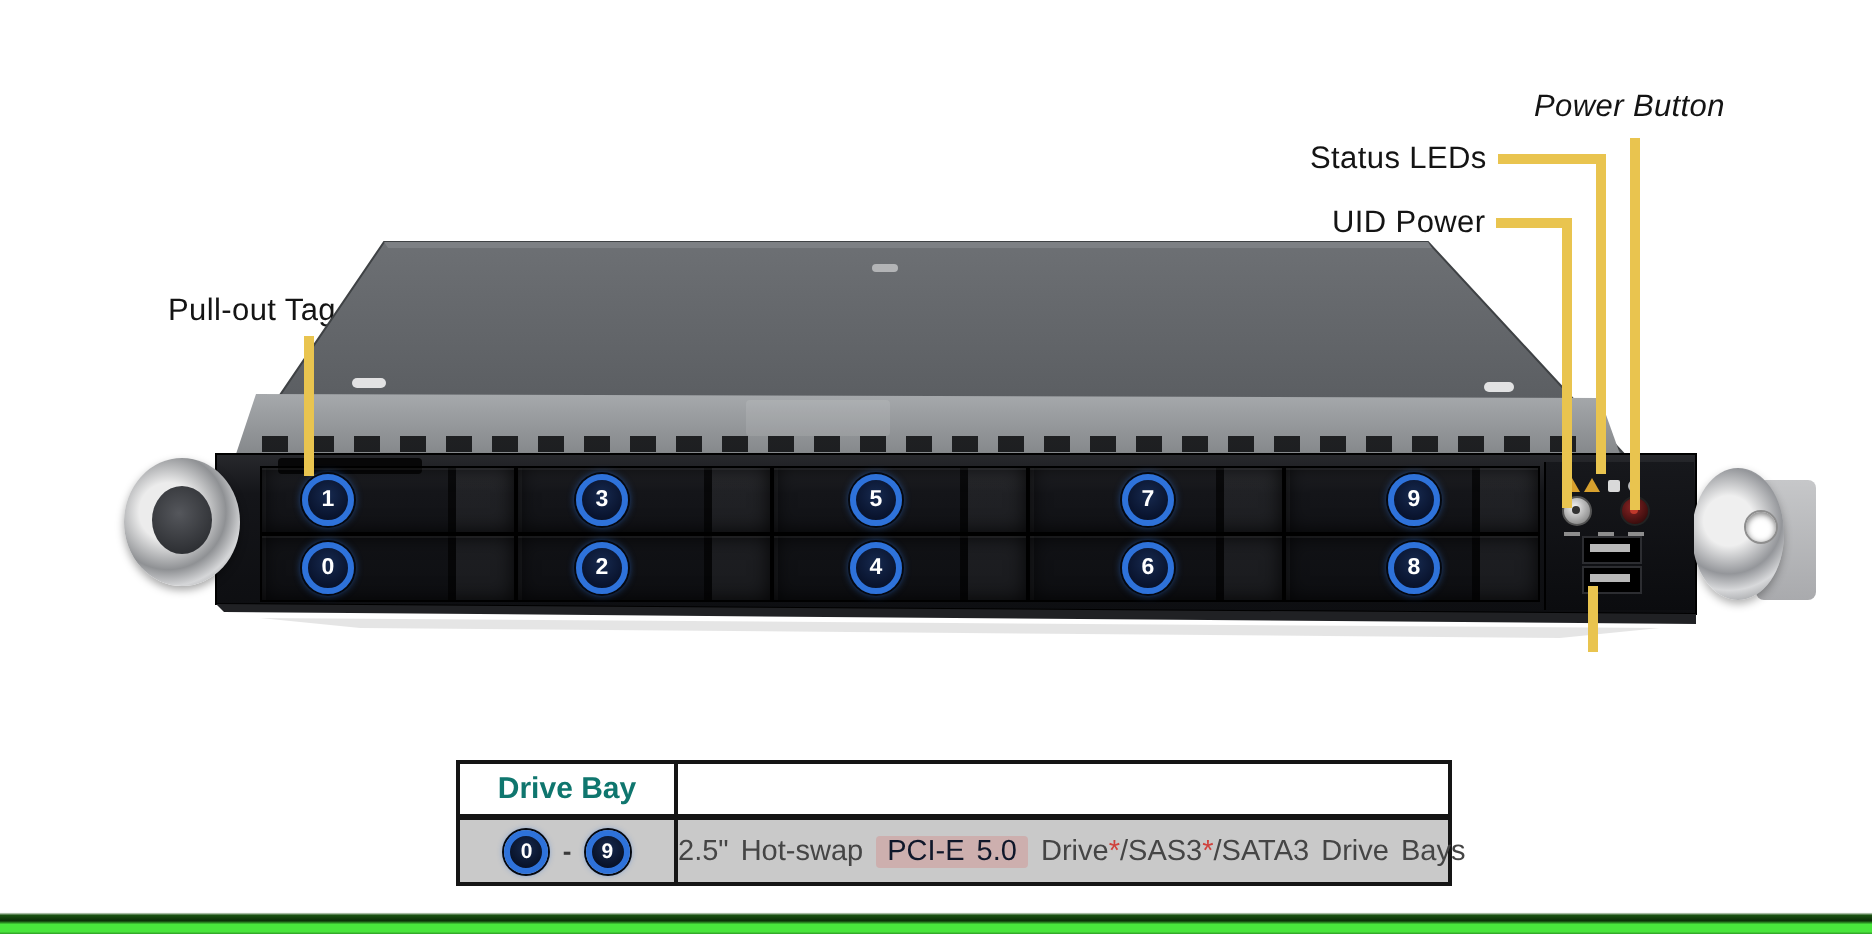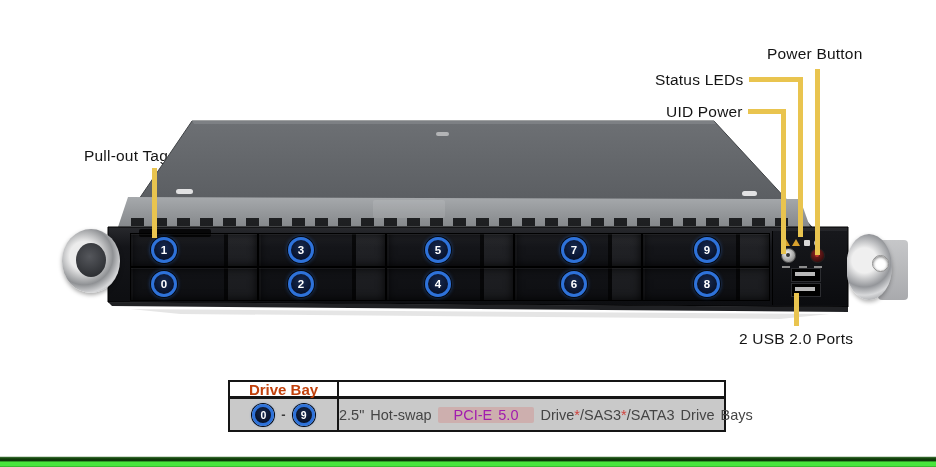--- a/index.html
+++ b/index.html
@@ -56,31 +56,31 @@
         box-shadow:0 2px 4px rgba(0,0,0,.3);}
   .earRplate{position:absolute;left:878px;top:240px;width:30px;height:60px;z-index:6;
         background:linear-gradient(180deg,#c6c7c9,#a9aaad);border-radius:4px;}
   .earRhole{position:absolute;left:872px;top:255px;width:15px;height:15px;border-radius:50%;z-index:8;
         background:#fff;box-shadow:inset 0 1px 3px rgba(0,0,0,.55);border:1px solid #8e8e8e;}
 
   
   .spec{position:absolute;left:228px;top:380px;width:494px;border:2px solid #151515;background:#fff;z-index:20;}
   .spec .hrow{display:grid;grid-template-columns:109px 1fr;border-bottom:3px solid #151515;}
   .spec .drow{display:grid;grid-template-columns:109px 1fr;background:#c9c9c9;}
-  .spec .hcell{height:14px;display:flex;align-items:center;justify-content:center;
-               font-weight:bold;font-size:15px;color:#c2410c;}
+  .spec .hcell{height:25px;display:flex;align-items:center;justify-content:center;
+               font-weight:bold;font-size:15px;color:#0f766e;}
   .spec .hcell.first,.spec .dcell.first{border-right:2px solid #151515;}
   .spec .dcell{height:31px;display:flex;align-items:center;justify-content:center;}
   .tbadge{width:16px;height:16px;border:3px solid #2e72da;border-radius:50%;
           background:radial-gradient(circle at 50% 38%, #16294f 0%, #081126 75%);
           color:#fff;font-size:10.5px;font-weight:bold;line-height:16px;text-align:center;
           box-shadow:0 0 0 1px #05080f, 0 0 3px rgba(46,114,218,.8);}
   .dash{margin:0 7px;color:#3a3a3a;font-weight:bold;font-size:13px;}
   .desc{font-size:14.5px;color:#454545;word-spacing:2px;white-space:nowrap;}
-  .desc .hl{color:#a21caf;background:rgba(217,83,79,.22);padding:0 16px;border-radius:2px;}
+  .desc .hl{color:#0f172a;background:rgba(217,83,79,.22);padding:0 6px;border-radius:2px;}
   .desc .star{color:#d0413c;}
 
   .greenbar{position:absolute;left:0;top:455px;width:936px;height:12px;z-index:25;
             background:linear-gradient(180deg,#ffffff 0%,#ffffff 10%,#1a5212 22%,#0b2d07 45%,#49e53c 60%,#49e53c 90%,#2f9b26 100%);}
 </style>
 </head>
 <body>
 
 <div class="stage">
 
@@ -168,25 +168,24 @@
   <div class="earRhole"></div>
 
   <div class="lead" style="left:815px;top:69px;width:5px;height:186px;"></div>
   <div class="lead" style="left:749px;top:77px;width:54px;height:5px;"></div>
   <div class="lead" style="left:798px;top:77px;width:5px;height:160px;"></div>
   <div class="lead" style="left:748px;top:109px;width:38px;height:5px;"></div>
   <div class="lead" style="left:781px;top:109px;width:5px;height:145px;"></div>
   <div class="lead" style="left:152px;top:168px;width:5px;height:70px;"></div>
   <div class="lead" style="left:794px;top:293px;width:5px;height:33px;"></div>
 
-  <div class="callout" style="left:767px;top:45px;">Power Button</div>
+  <div class="callout" style="left:767px;top:45px;font-style:italic;">Power Button</div>
   <div class="callout" style="left:655px;top:71px;text-align:center;">Status LEDs</div>
   <div class="callout" style="left:666px;top:103px;">UID Power</div>
   <div class="callout" style="left:84px;top:147px;">Pull-out Tag</div>
-  <div class="callout" style="left:739px;top:330px;">2 USB 2.0 Ports</div>
 
   <div class="spec">
     <div class="hrow">
       <div class="hcell first">Drive Bay</div>
     </div>
     <div class="drow">
       <div class="dcell first">
         <span class="tbadge">0</span>
         <span class="dash">-</span>
         <span class="tbadge">9</span>

